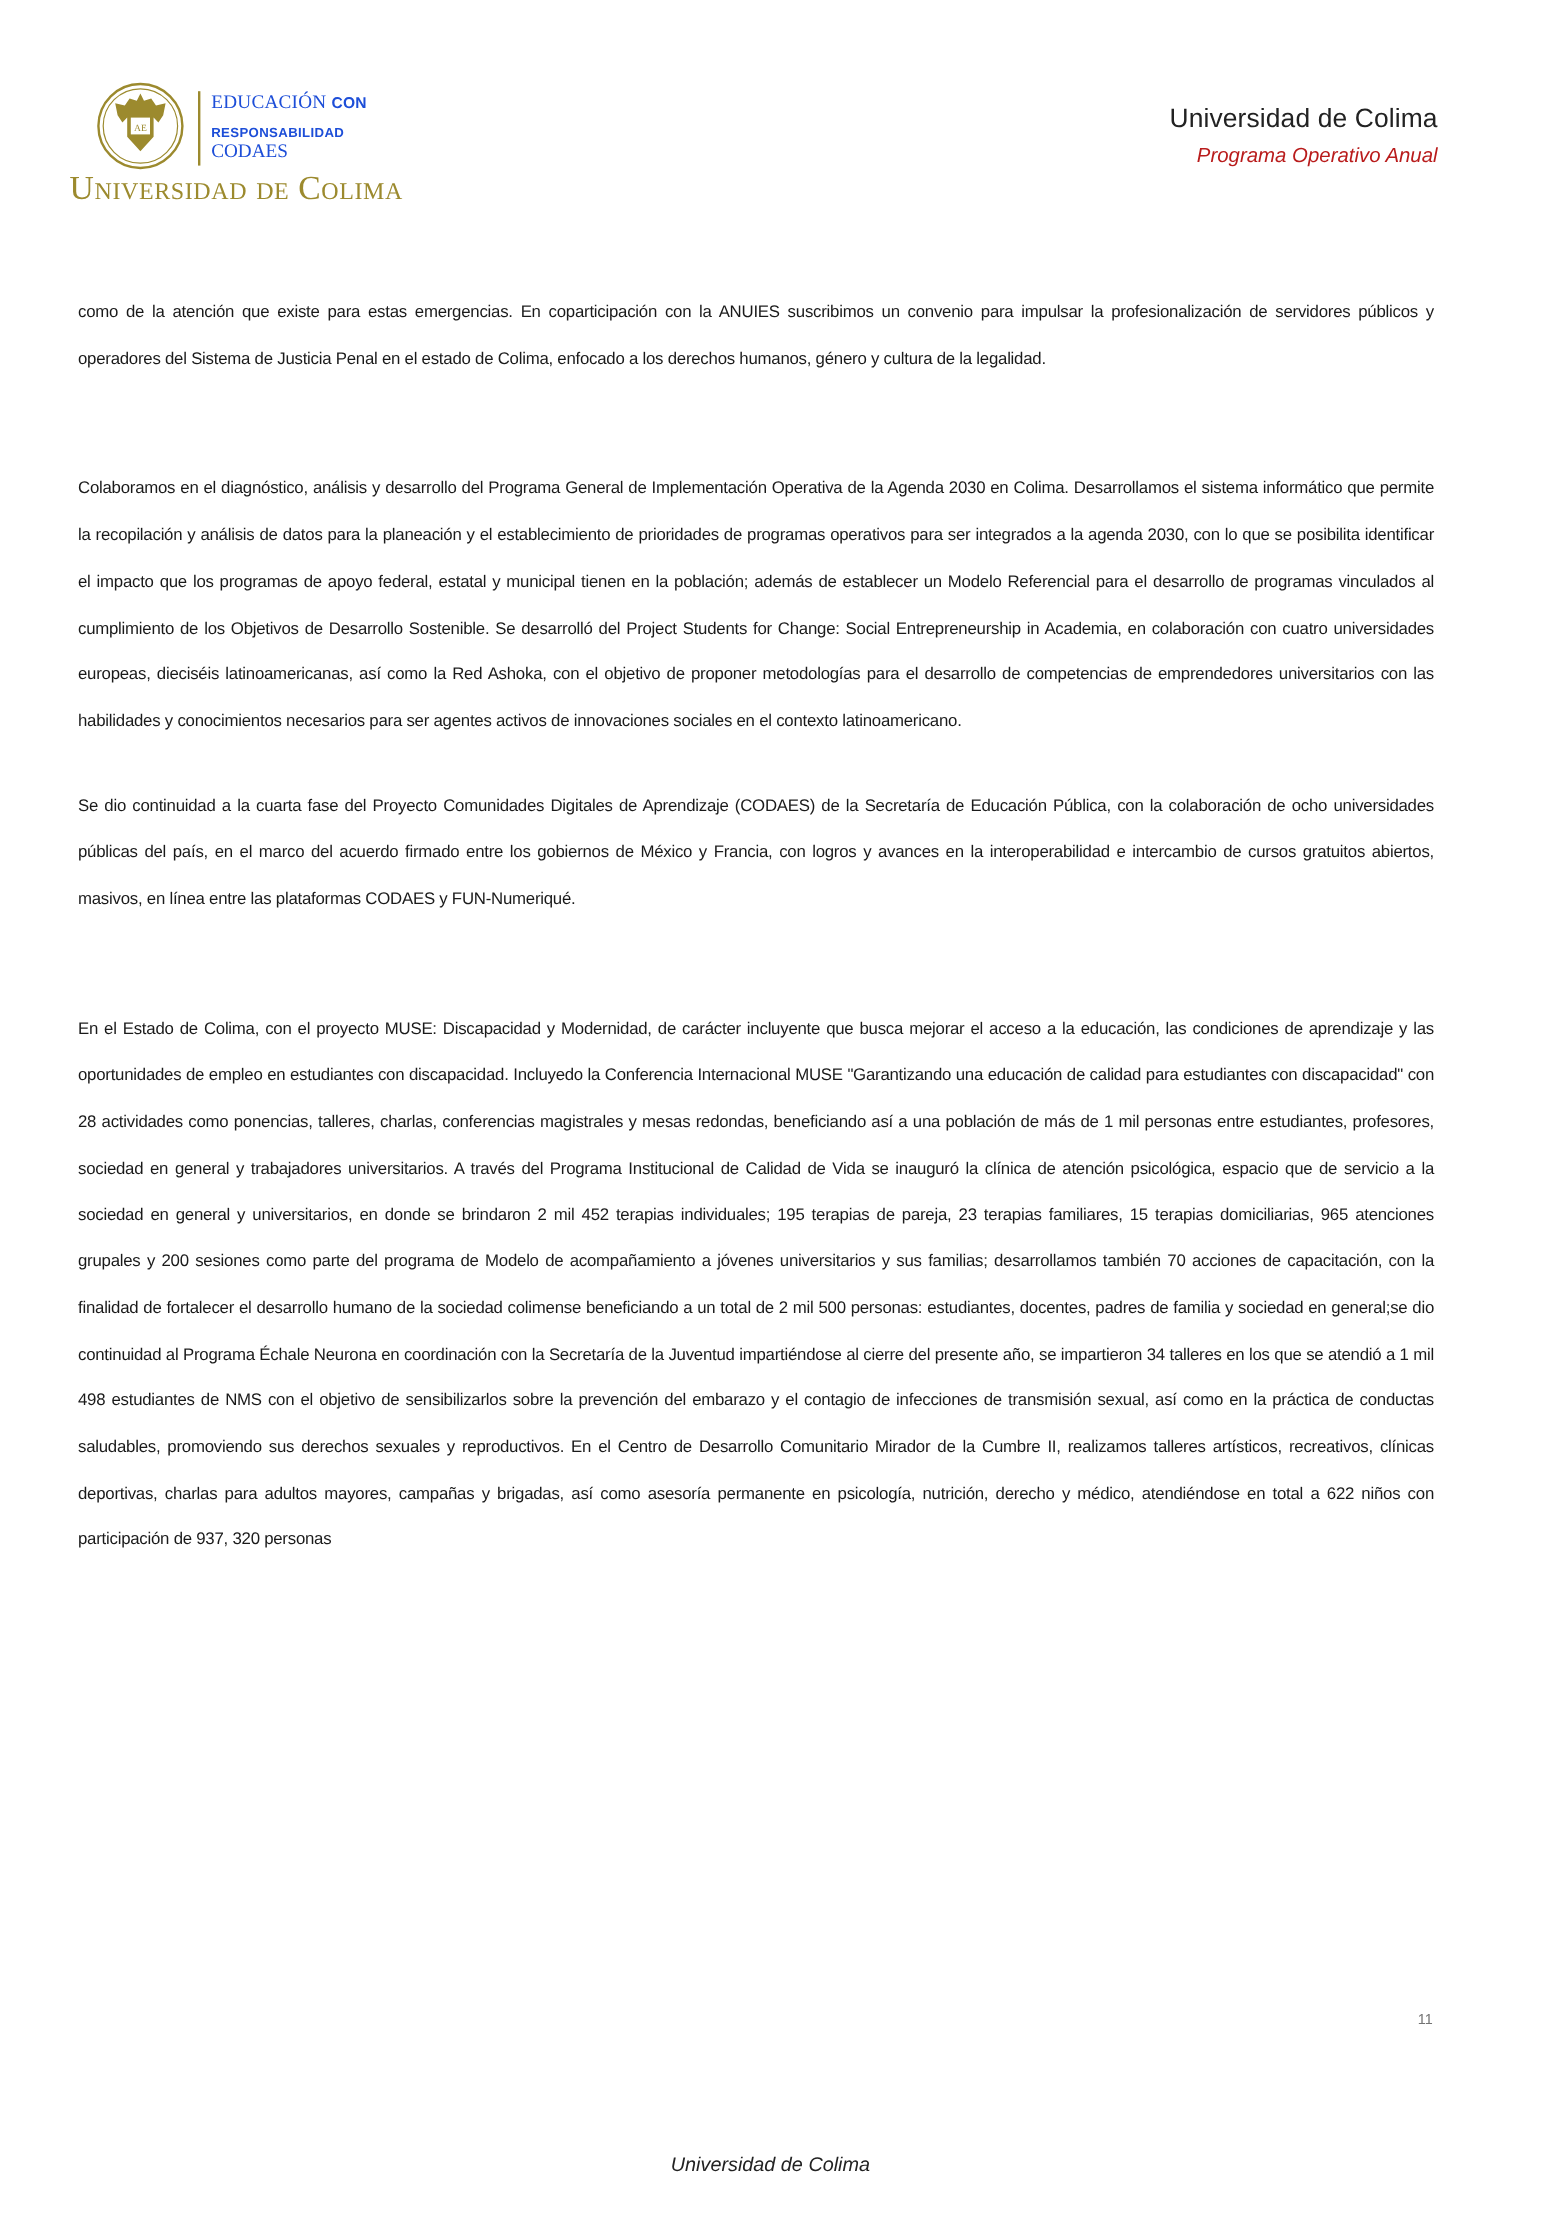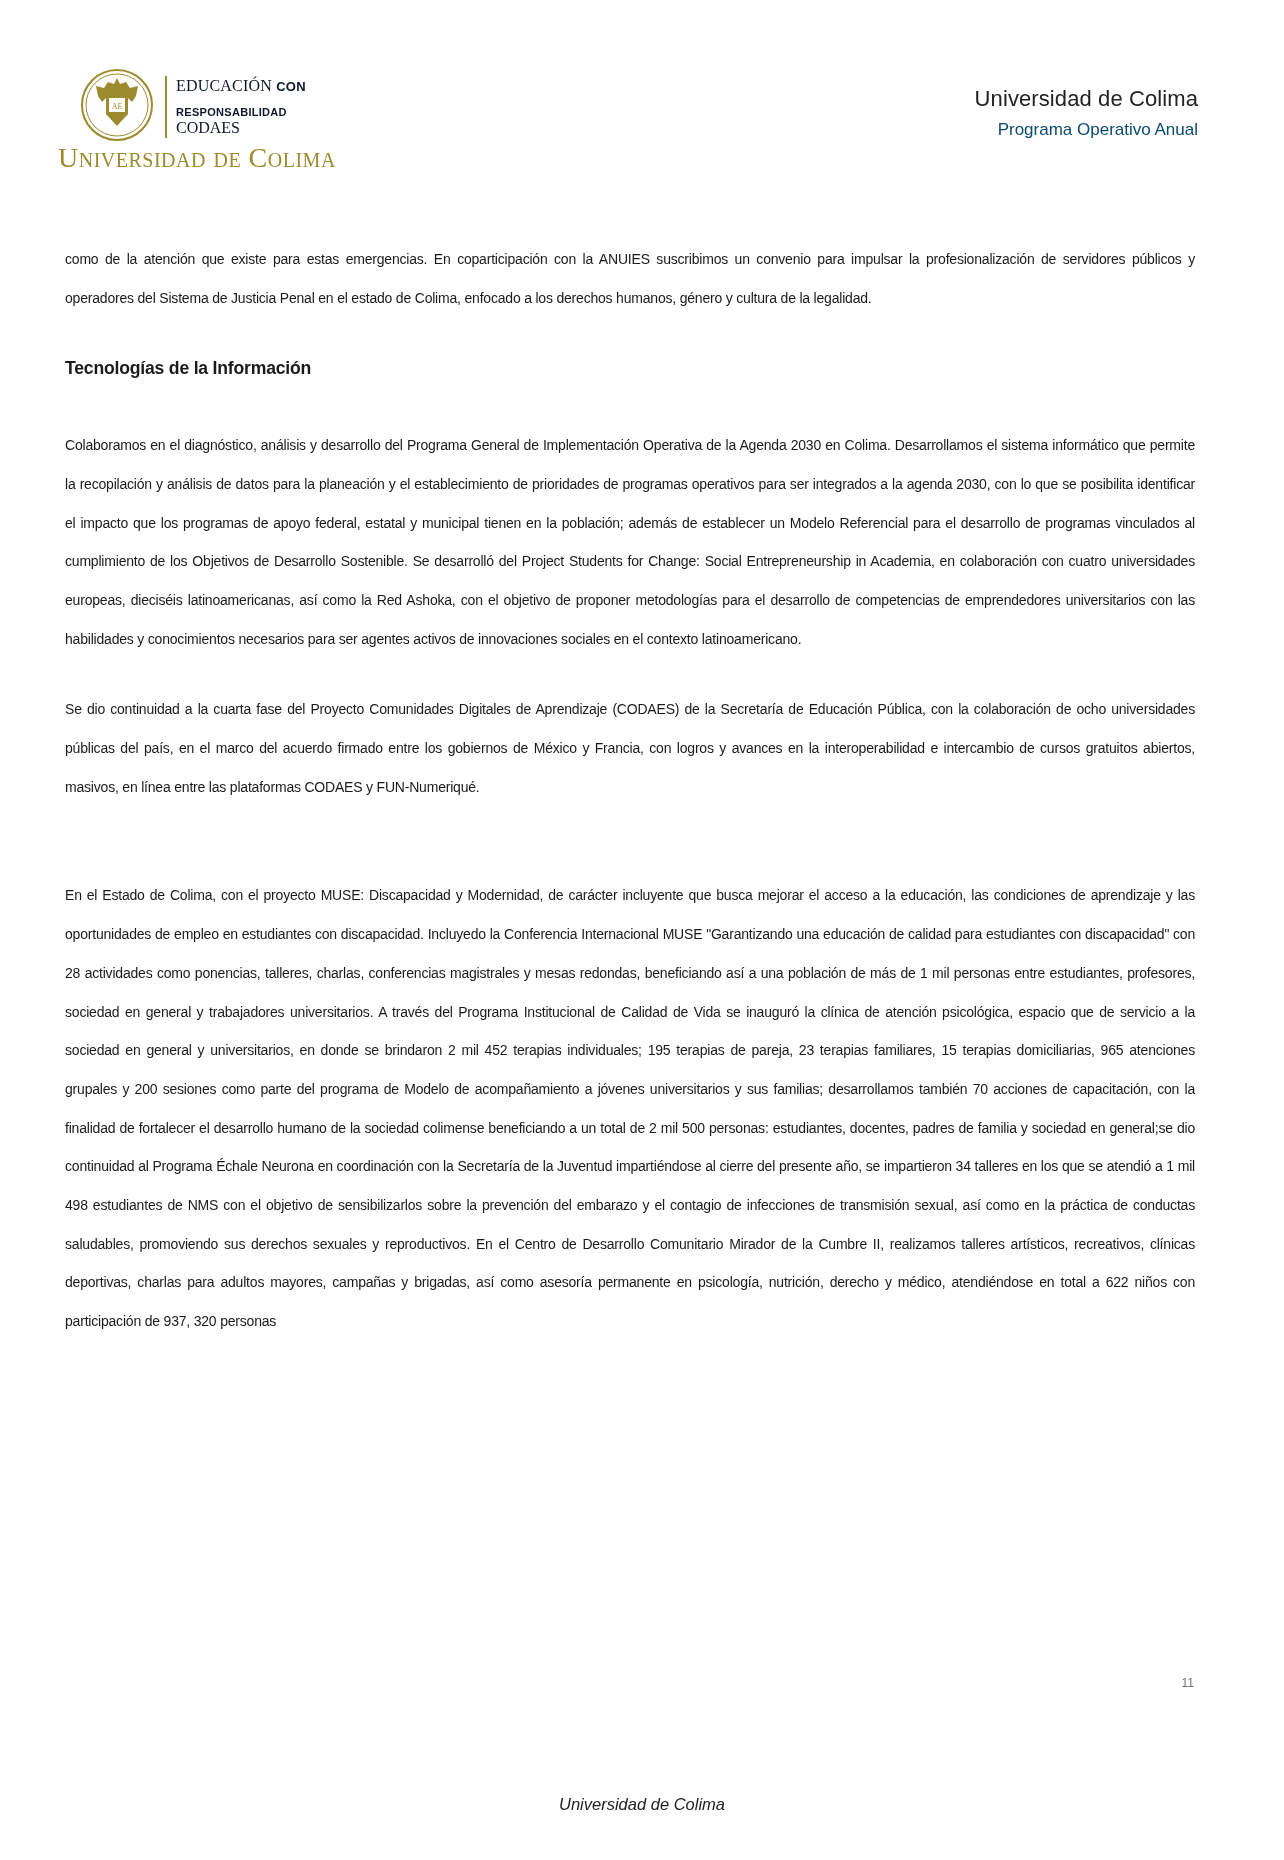--- a/index.html
+++ b/index.html
@@ -3,30 +3,30 @@
   <meta charset="utf-8">
   <style>
     html, body { margin: 0; padding: 0; background: #ffffff; }
     body {
       width: 1284px; height: 1860px; position: relative; overflow: hidden;
       font-family: "Liberation Sans", sans-serif; color: #1a1a1a;
     }
     .header-logo { position: absolute; left: 58px; top: 62px; width: 300px; height: 112px; }
     .seal { position: absolute; left: 22px; top: 6px; width: 74px; height: 74px; }
     .logo-divider { position: absolute; left: 107px; top: 14px; width: 2px; height: 62px; background: #9c8a2e; }
-    .logo-tagline { position: absolute; left: 118px; top: 16px; color: #0f172a; line-height: 15px; }
+    .logo-tagline { position: absolute; left: 118px; top: 16px; color: #1d4ed8; line-height: 15px; }
     .tag-line1 { font-family: "Liberation Serif", serif; font-size: 16px; letter-spacing: 0.2px; }
     .tag-line1 .con { font-family: "Liberation Sans", sans-serif; font-weight: bold; font-size: 13px; }
     .tag-line2 { font-family: "Liberation Sans", sans-serif; font-weight: bold; font-size: 11px; letter-spacing: 0.3px; margin-top: 11px; }
     .tag-line3 { font-family: "Liberation Serif", serif; font-size: 16px; }
     .logo-name { position: absolute; left: 0; top: 80px; color: #9c8a2e; font-family: "Liberation Serif", serif; font-size: 28px; letter-spacing: 0.5px; white-space: nowrap; font-variant: small-caps; }
 
     .header-right { position: absolute; right: 86px; top: 86px; text-align: right; }
     .header-title { font-size: 22px; color: #222; letter-spacing: 0.1px; }
-    .header-subtitle { font-size: 17px; color: #0c4a6e; margin-top: 8px; }
+    .header-subtitle { font-size: 17px; font-style: italic; color: #b91c1c; margin-top: 8px; }
 
     .content { position: absolute; left: 65px; top: 240px; width: 1130px; }
     .para { font-size: 14px; line-height: 38.7px; text-align: justify; margin: 0; letter-spacing: -0.2px; }
     .heading { font-size: 17.6px; font-weight: bold; line-height: 38.7px; margin: 0; letter-spacing: -0.2px; }
     .gap-after-heading { height: 38px; }
     .gap-para { height: 32px; }
 
     .page-number { position: absolute; right: 90px; top: 1676px; font-size: 12px; color: #737373; }
     .footer-text { position: absolute; left: 0; width: 1284px; top: 1795px; text-align: center; font-size: 16.5px; font-style: italic; color: #222; }
   </style>
@@ -52,21 +52,20 @@
 
 <div class="header-right">
   <div class="header-title">Universidad de Colima</div>
   <div class="header-subtitle">Programa Operativo Anual</div>
 </div>
 
 <div class="content">
   <p class="para">como de la atención que existe para estas emergencias. En coparticipación con la ANUIES suscribimos un convenio para impulsar la profesionalización de servidores públicos y operadores del Sistema de Justicia Penal en el estado de Colima, enfocado a los derechos humanos, género y cultura de la legalidad.</p>
   <div class="gap-para"></div>
 
-  <h2 class="heading">Tecnologías de la Información</h2>
   <div class="gap-after-heading"></div>
   <p class="para">Colaboramos en el diagnóstico, análisis y desarrollo del Programa General de Implementación Operativa de la Agenda 2030 en Colima. Desarrollamos el sistema informático que permite la recopilación y análisis de datos para la planeación y el establecimiento de prioridades de programas operativos para ser integrados a la agenda 2030, con lo que se posibilita identificar el impacto que los programas de apoyo federal, estatal y municipal tienen en la población; además de establecer un Modelo Referencial para el desarrollo de programas vinculados al cumplimiento de los Objetivos de Desarrollo Sostenible.  Se desarrolló del Project Students for Change: Social Entrepreneurship in Academia, en colaboración con cuatro universidades europeas, dieciséis latinoamericanas, así como la Red Ashoka, con el objetivo de proponer metodologías para el desarrollo de competencias de emprendedores universitarios con las habilidades y conocimientos necesarios para ser agentes activos de innovaciones sociales en el contexto latinoamericano.</p>
   <div class="gap-para"></div>
   <p class="para">Se dio continuidad a la cuarta fase del Proyecto Comunidades Digitales de Aprendizaje (CODAES) de la Secretaría de Educación Pública, con la colaboración de ocho universidades públicas del país, en el marco del acuerdo firmado entre los gobiernos de México y Francia, con logros y avances en la interoperabilidad e intercambio de cursos gratuitos abiertos, masivos, en línea entre las plataformas CODAES y FUN-Numeriqué.</p>
   <div class="gap-para"></div>
 
   <div class="gap-after-heading"></div>
   <p class="para">En el Estado de Colima, con el proyecto MUSE: Discapacidad y Modernidad, de carácter incluyente que busca mejorar el acceso a la educación, las condiciones de aprendizaje y las oportunidades de empleo en estudiantes con discapacidad. Incluyedo la Conferencia Internacional MUSE "Garantizando una educación de calidad para estudiantes con discapacidad" con 28 actividades como ponencias, talleres, charlas, conferencias magistrales y mesas redondas, beneficiando así a una población de más de 1 mil personas entre estudiantes, profesores, sociedad en general y trabajadores universitarios. A través del Programa Institucional de Calidad de Vida se inauguró la clínica de atención psicológica, espacio que de servicio a la sociedad en general y universitarios, en donde se brindaron 2 mil 452 terapias individuales; 195 terapias de pareja, 23 terapias familiares, 15 terapias domiciliarias, 965 atenciones grupales y 200 sesiones como parte del programa de Modelo de acompañamiento a jóvenes universitarios y sus familias; desarrollamos también 70 acciones de capacitación, con la finalidad de fortalecer el desarrollo humano de la sociedad colimense beneficiando a un total de 2 mil 500 personas: estudiantes, docentes, padres de familia y sociedad en general;se dio continuidad al Programa Échale Neurona en coordinación con la Secretaría de la Juventud impartiéndose al cierre  del presente año, se impartieron 34 talleres en los que  se atendió a 1 mil 498 estudiantes de NMS con el objetivo de sensibilizarlos sobre la prevención del embarazo y el contagio de infecciones de transmisión sexual, así como en la práctica de conductas saludables, promoviendo sus derechos sexuales y reproductivos. En el Centro de Desarrollo Comunitario Mirador de la Cumbre II, realizamos talleres artísticos, recreativos, clínicas deportivas, charlas para adultos mayores, campañas y brigadas, así como asesoría permanente en psicología, nutrición, derecho y médico, atendiéndose en total a 622 niños con participación de 937, 320 personas</p>
 </div>
 

